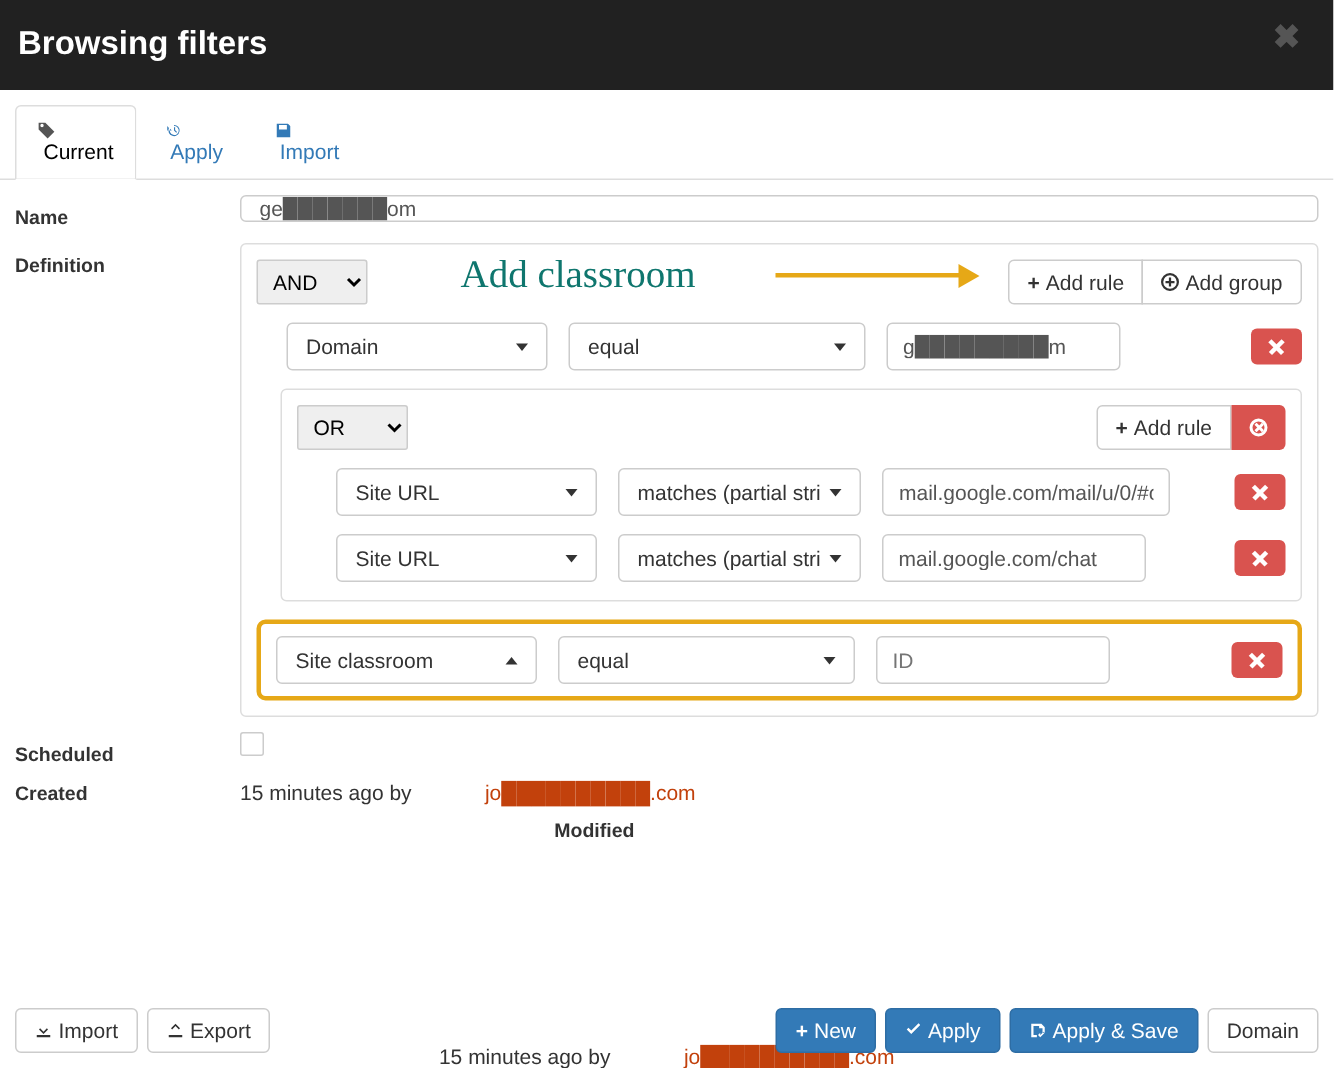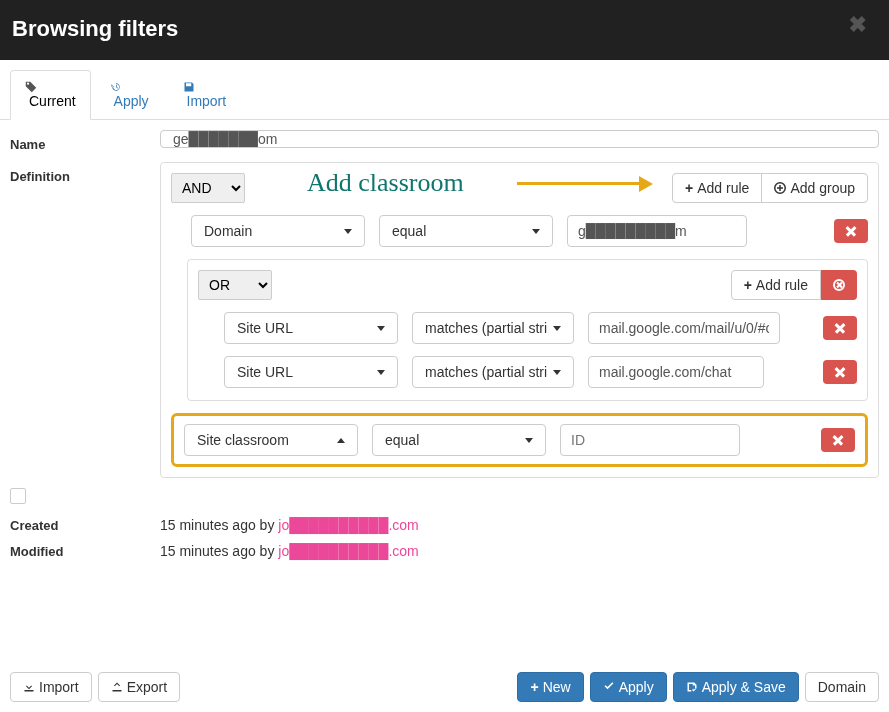--- a/index.html
+++ b/index.html
@@ -21,44 +21,44 @@
 .qb-select { padding: 5px 6px; border: 1px solid #ccc; border-radius: 2px; font-size: 14px; min-width: 74px; background: #efefef; }
 .qb-actions { margin-left: auto; display: flex; }
 .btn { display: inline-flex; align-items: center; padding: 6px 12px; border: 1px solid #ccc; background: #fff; border-radius: 4px; font-size: 14px; cursor: pointer; color: #333; }
 .btn:not(:first-child).joined-left { border-top-left-radius: 0; border-bottom-left-radius: 0; margin-left: -1px; }
 .btn.joined-right { border-top-right-radius: 0; border-bottom-right-radius: 0; }
 .btn .icon { margin-right: 4px; }
 .rule-row { display: flex; align-items: center; margin-bottom: 12px; gap: 14px; margin-left: 20px; }
 .rule-row.highlighted-parent { margin-left: 0; padding: 10px 10px 10px 20px; }
 .dropdown-btn { display: flex; justify-content: space-between; align-items: center; padding: 7px 12px; border: 1px solid #ccc; border-radius: 4px; background: #fff; cursor: pointer; font-size: 14px; }
 .dropdown-btn.w1 { width: 174px; }
-.dropdown-btn.w2 { width: 174px; }
+.dropdown-btn.w2 { width: 198px; }
 .caret { width: 0; height: 0; border-left: 4px solid transparent; border-right: 4px solid transparent; border-top: 5px solid #333; margin-left: 6px; }
 .caret.up { transform: rotate(180deg); }
-.rule-input { padding: 7px 10px; border: 1px solid #ccc; border-radius: 4px; font-size: 14px; width: 180px; color: #555; }
+.rule-input { padding: 7px 10px; border: 1px solid #ccc; border-radius: 4px; font-size: 14px; width: 156px; color: #555; }
 .btn-danger { background: #d9534f; border-color: #d43f3a; color: #fff; padding: 7px 12px; border-radius: 4px; cursor: pointer; display: flex; align-items: center; margin-left: auto; }
 .x-icon { width: 10px; height: 10px; position: relative; }
 .x-icon::before, .x-icon::after { content: ''; position: absolute; width: 12px; height: 2.5px; background: currentColor; top: 4px; left: -1px; }
 .x-icon::before { transform: rotate(45deg); }
 .x-icon::after { transform: rotate(-45deg); }
 .circle-x { width: 12px; height: 12px; border: 2px solid currentColor; border-radius: 50%; position: relative; }
 .circle-x::before, .circle-x::after { content: ''; position: absolute; width: 7px; height: 2px; background: currentColor; top: 3px; left: 0.5px; }
 .circle-x::before { transform: rotate(45deg); }
 .circle-x::after { transform: rotate(-45deg); }
 .nested-group { border: 1px solid #ddd; border-radius: 4px; padding: 10px 10px 0 10px; margin-left: 16px; margin-bottom: 12px; }
 .nested-group .rule-row { margin-left: 26px; }
 .highlight-box { border: 3px solid #e6a817; border-radius: 6px; margin-top: 0; padding: 8px 10px 8px 10px; }
 .highlight-box .rule-row { margin: 0; }
 .annotation-label { color: #0f766e; font-size: 26px; font-family: Georgia, serif; position: absolute; left: 136px; top: -5px; }
 .annotation-arrow { position: absolute; left: 346px; top: 9px; }
 .arrow-line { width: 128px; height: 3px; background: #e6a817; position: relative; }
 .arrow-line::after { content: ''; position: absolute; right: -8px; top: -6px; width: 0; height: 0; border-left: 14px solid #e6a817; border-top: 8px solid transparent; border-bottom: 8px solid transparent; }
 .checkbox { width: 16px; height: 16px; border: 1px solid #ccc; border-radius: 2px; display: inline-block; }
 .meta-text { color: #333; font-size: 14px; }
-.meta-link { color: #ec4899; text-decoration: none; cursor: pointer; }
+.meta-link { color: #c2410c; text-decoration: none; cursor: pointer; margin-left: 45px; }
 .footer { position: absolute; bottom: 10px; left: 0; right: 0; padding: 0 10px; display: flex; }
 .footer-right { margin-left: auto; display: flex; gap: 6px; }
 .btn-primary { background: #337ab7; border-color: #2e6da4; color: #fff; }
 .plus-icon { font-weight: bold; }
 svg { display: block; }
 </style>
 </head>
 <body>
 
 <div class="header">
@@ -209,33 +209,34 @@
               <span class="x-icon"></span>
             </div>
           </div>
         </div>
 
       </div>
     </div>
   </div>
 
   <div class="form-row">
+    <div class="row-label">Scheduled</div>
     <div class="row-control">
       <span class="checkbox"></span>
     </div>
   </div>
 
   <div class="form-row" style="align-items:center;">
     <div class="row-label" style="padding-top:0;">Created</div>
     <div class="row-control meta-text">
       <span>15 minutes ago by </span><a class="meta-link">jo██████████.com</a>
     </div>
   </div>
 
-  <div class="form-row" style="align-items:center;">
+  <div class="form-row" style="align-items:center;flex-direction:column;">
     <div class="row-label" style="padding-top:0;">Modified</div>
     <div class="row-control meta-text">
       <span>15 minutes ago by </span><a class="meta-link">jo██████████.com</a>
     </div>
   </div>
 
 </div>
 
 <div class="footer">
   <div style="display:flex;gap:6px;">

